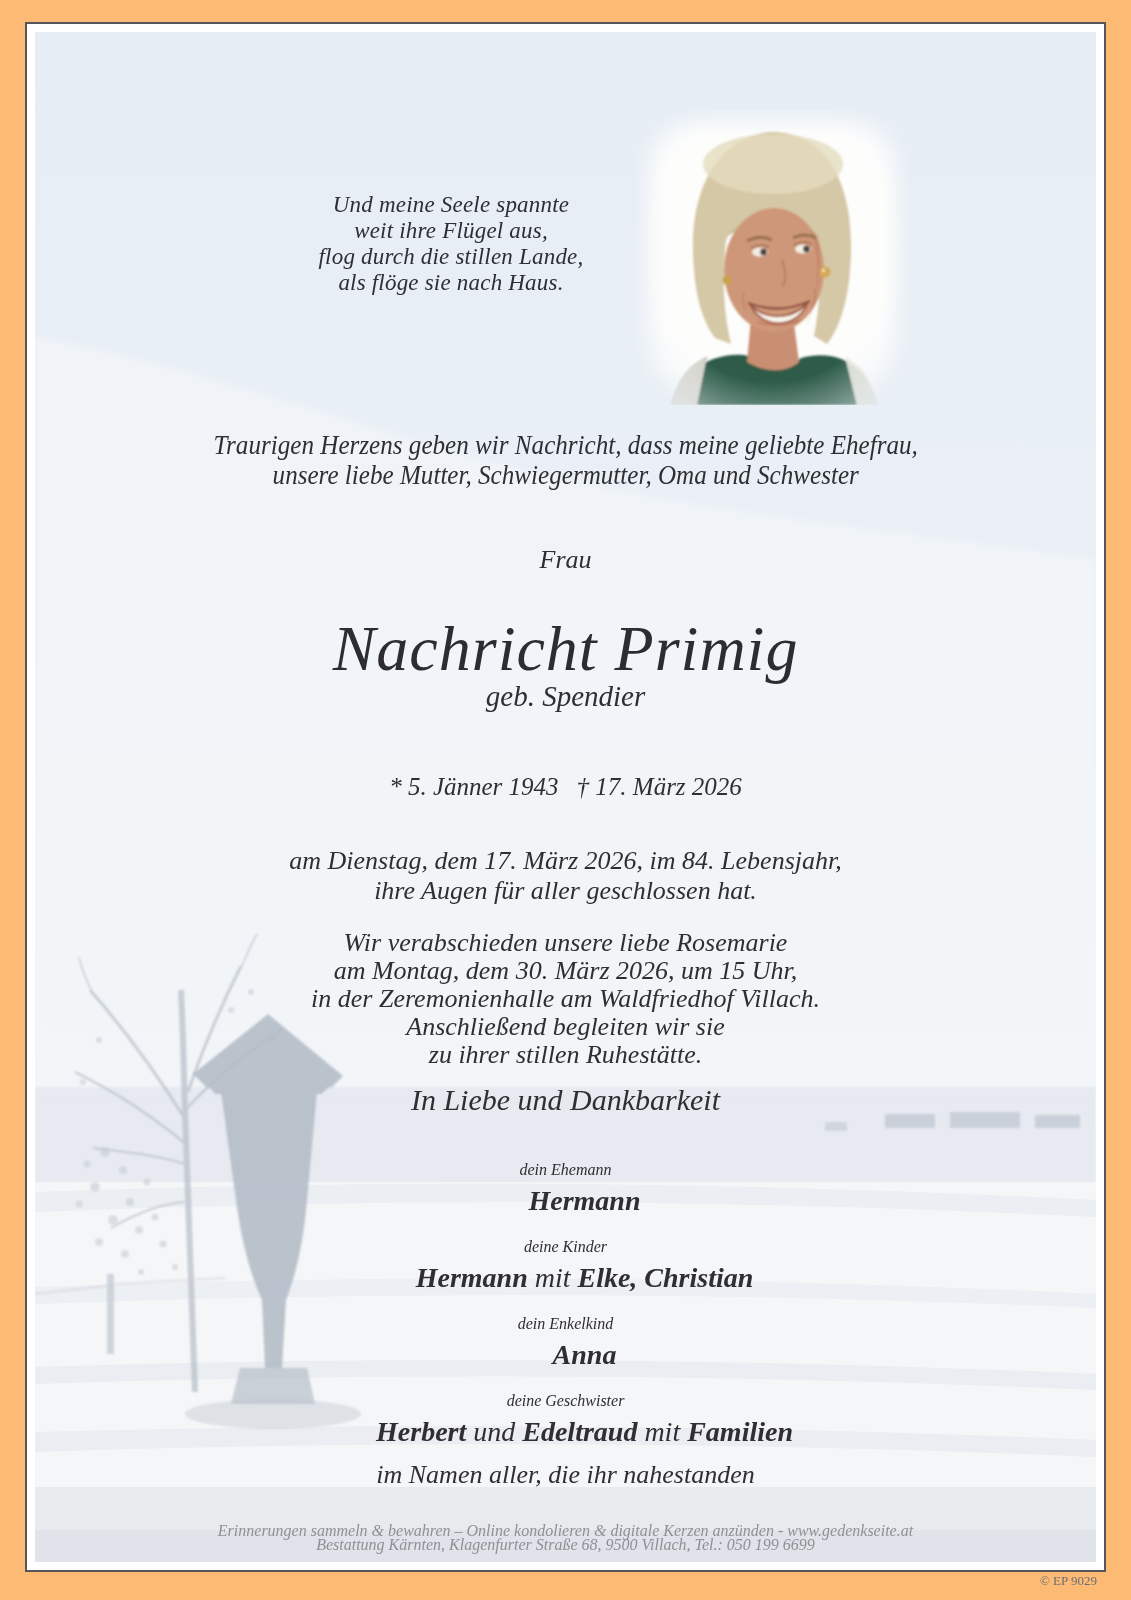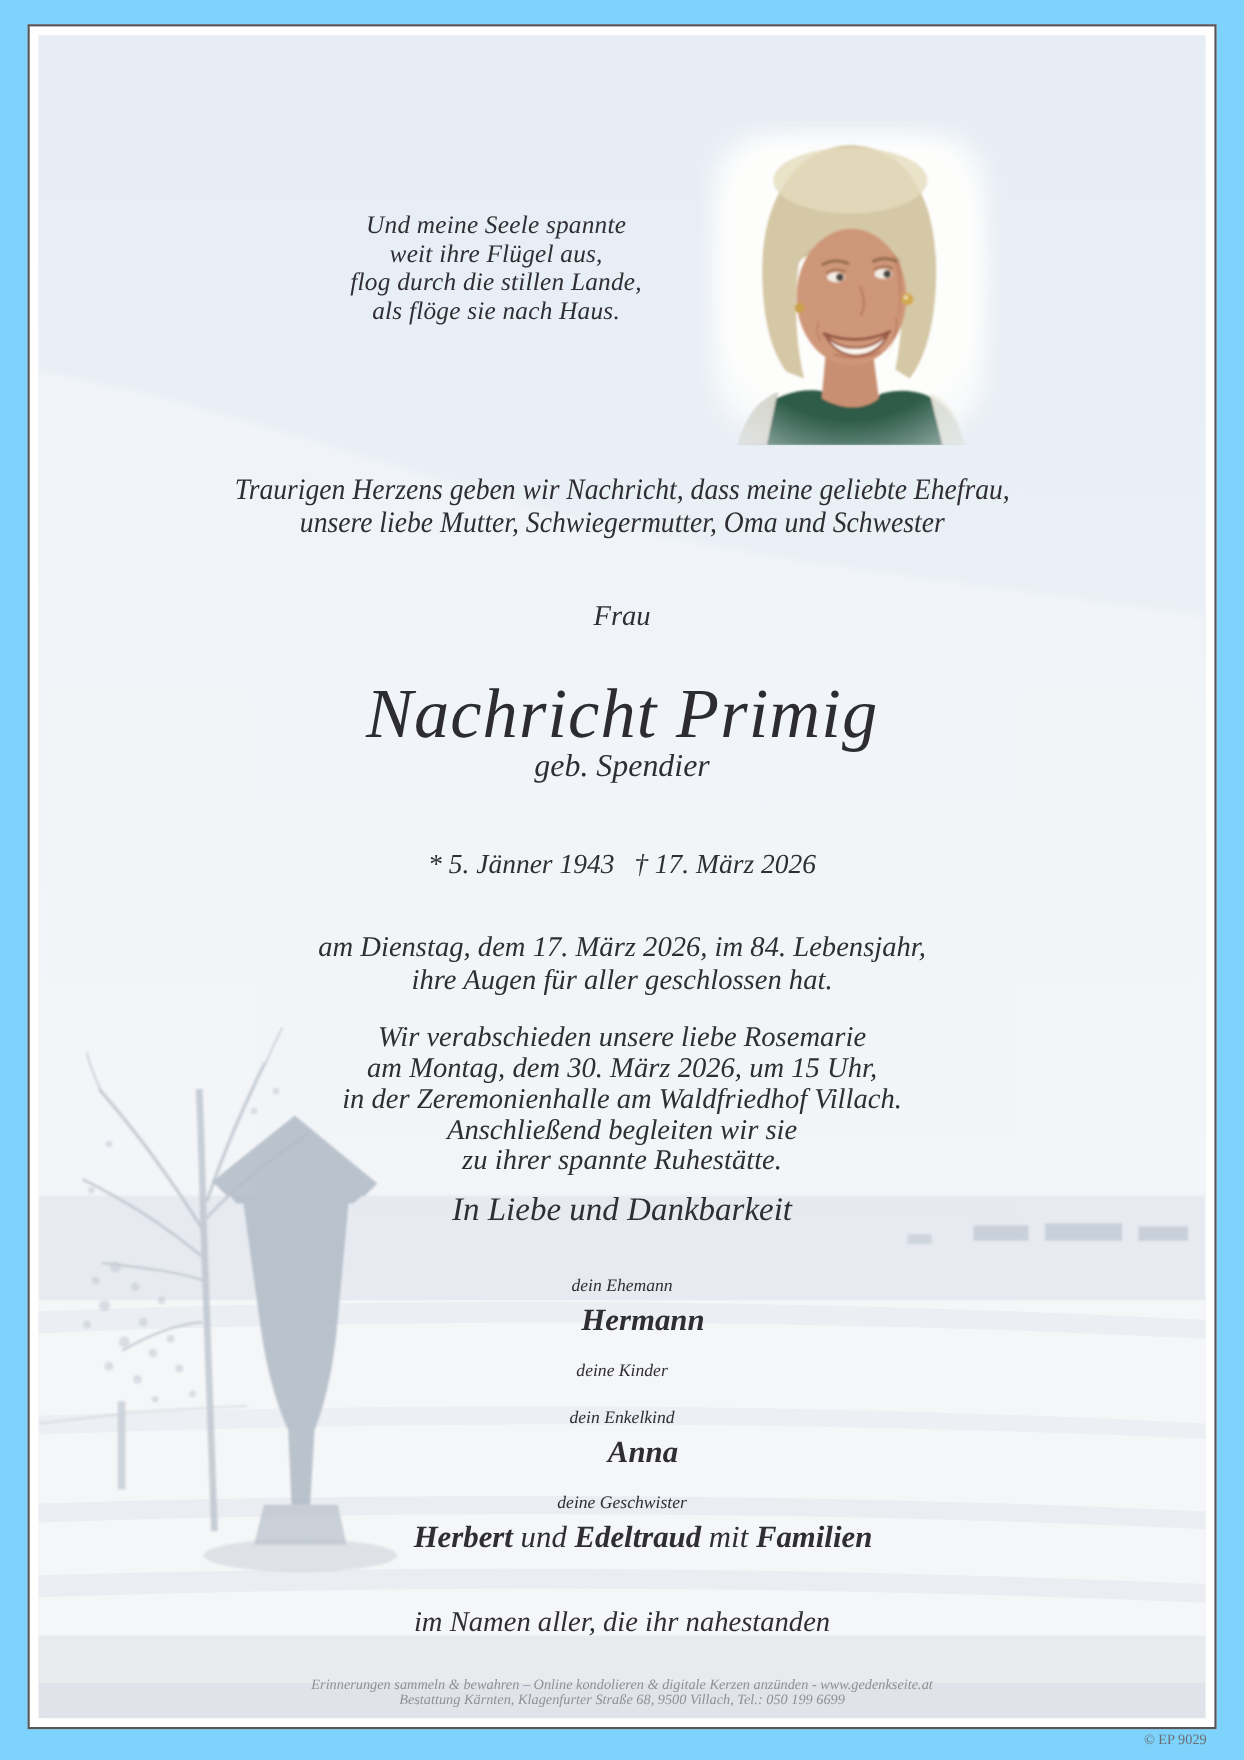--- a/index.html
+++ b/index.html
@@ -1,18 +1,18 @@
 <!DOCTYPE html>
 <html><head>
 <meta charset="utf-8">
 <style>
   html,body{margin:0;padding:0;background:#ffffff;}
   .page{
     position:relative;width:1131px;height:1600px;
-    background:#7dd3fc;overflow:hidden;
+    background:#fdba74;overflow:hidden;
     font-family:"Liberation Serif","DejaVu Serif",serif;
     color:#2e2e33;
   }
   .card{
     position:absolute;left:25px;top:22px;width:1081px;height:1550px;
     box-sizing:border-box;border:2px solid #55565c;background:#ffffff;padding:8px;
   }
   .scene{position:relative;width:1061px;height:1530px;overflow:hidden;background:#e9eff5;}
   .scene > svg.bg{position:absolute;left:0;top:0;z-index:0;}
   .txt{position:absolute;left:0;width:100%;text-align:center;font-style:italic;z-index:3;}
@@ -26,21 +26,21 @@
   .dates .gap{display:inline-block;width:18px;}
   .notice{top:814px;font-size:26px;line-height:30px;}
   .farewell{top:897px;font-size:26px;line-height:28px;}
   .closing{top:1051px;font-size:30px;}
   .mourners{top:1124px;}
   .mourner{margin-bottom:15px;}
   .mourner .label{font-size:16px;line-height:28px;font-style:italic;}
   .mourner .names{font-size:28px;line-height:34px;font-style:italic;padding-left:38px;}
   .mourner .names .b{font-weight:bold;}
   .in-name{top:1428px;font-size:26px;}
-  .footer{top:1492px;font-size:13px;line-height:14px;color:#8d9196;}
+  .footer{top:1492px;font-size:16px;line-height:14px;color:#8d9196;}
   .print-code{
     position:absolute;right:34px;top:1573px;font-size:13px;color:#6b6e72;
     font-style:normal;z-index:5;
   }
   .photo{
     position:absolute;left:600px;top:78px;width:275px;height:295px;z-index:2;
     -webkit-mask-image:radial-gradient(ellipse 82% 84% at 50% 46%, #000 55%, rgba(0,0,0,0) 94%);
     mask-image:radial-gradient(ellipse 82% 84% at 50% 46%, #000 55%, rgba(0,0,0,0) 94%);
   }
 </style>
@@ -210,32 +210,33 @@
 
       <div class="txt notice">
           <div>am Dienstag, dem 17. März 2026, im 84. Lebensjahr,</div>
           <div>ihre Augen für aller geschlossen hat.</div>
         </div>
       <div class="txt farewell">
           <div>Wir verabschieden unsere liebe Rosemarie</div>
           <div>am Montag, dem 30. März 2026, um 15 Uhr,</div>
           <div>in der Zeremonienhalle am Waldfriedhof Villach.</div>
           <div>Anschließend begleiten wir sie</div>
-          <div>zu ihrer spannte Ruhestätte.</div>
+          <div>zu ihrer stillen Ruhestätte.</div>
         </div>
 
       <div class="txt closing">In Liebe und Dankbarkeit</div>
 
       <div class="txt mourners">
           <div class="mourner">
             <div class="label">dein Ehemann</div>
             <div class="names"><span class="b">Hermann</span></div>
           </div>
           <div class="mourner">
             <div class="label">deine Kinder</div>
+            <div class="names"><span class="b">Hermann</span><span> mit </span><span class="b">Elke, Christian</span></div>
           </div>
           <div class="mourner">
             <div class="label">dein Enkelkind</div>
             <div class="names"><span class="b">Anna</span></div>
           </div>
           <div class="mourner">
             <div class="label">deine Geschwister</div>
             <div class="names"><span class="b">Herbert</span><span> und </span><span class="b">Edeltraud</span><span> mit </span><span class="b">Familien</span></div>
           </div>
         </div>

